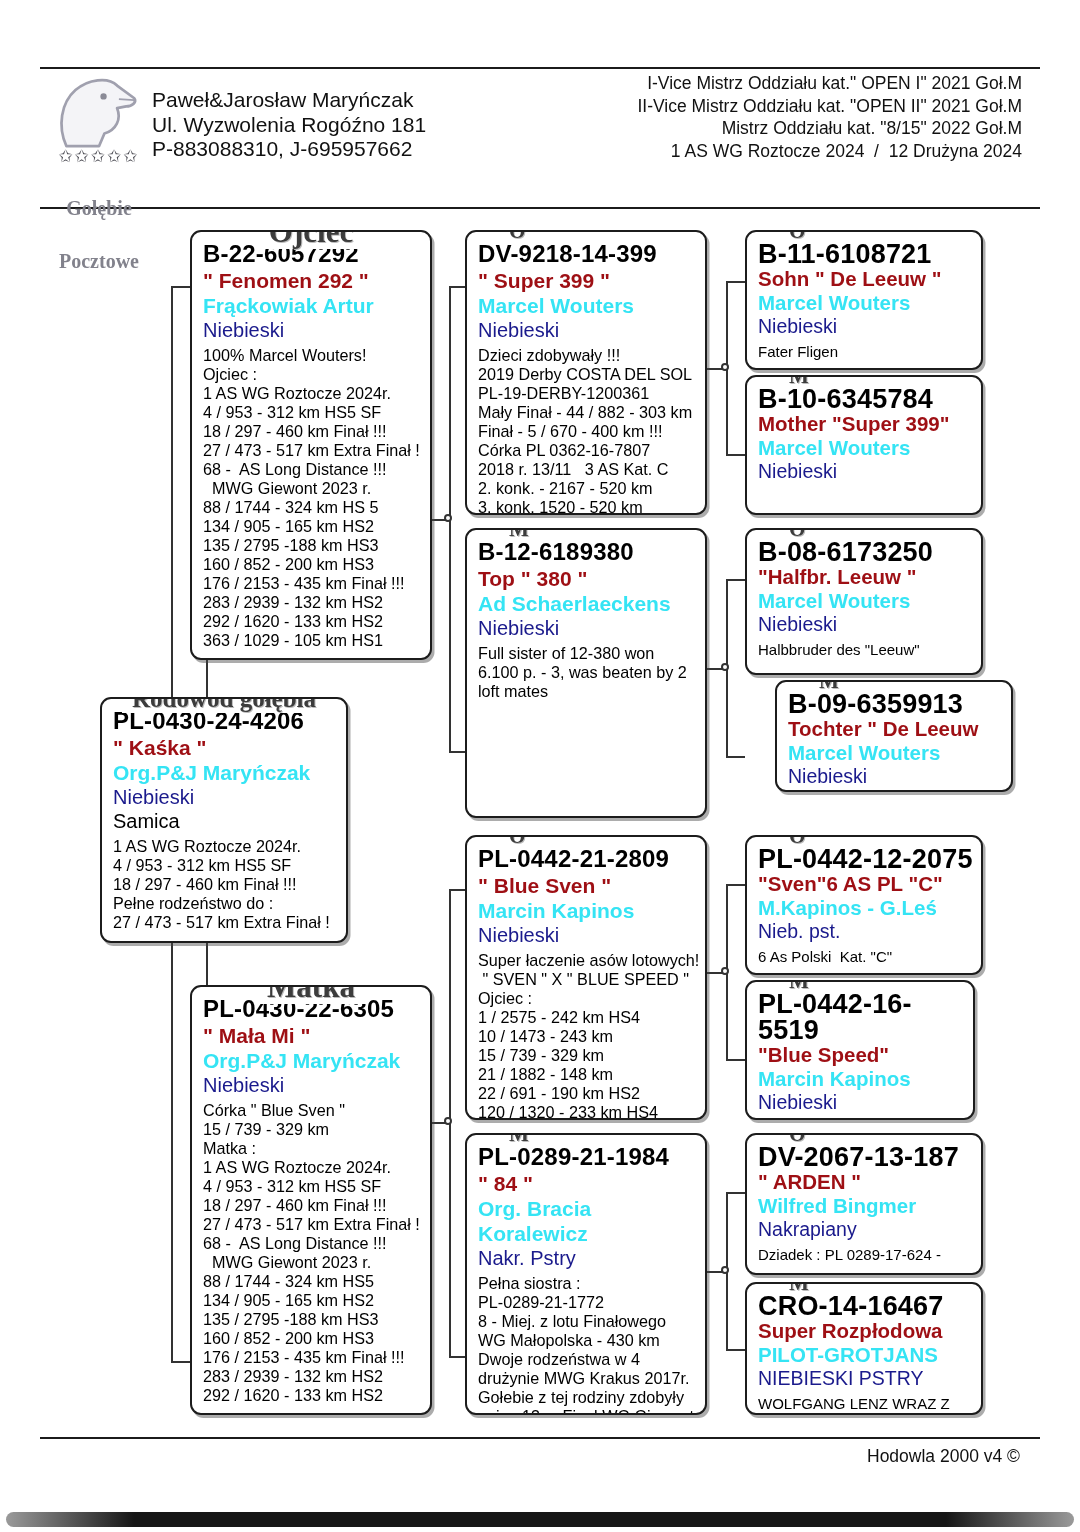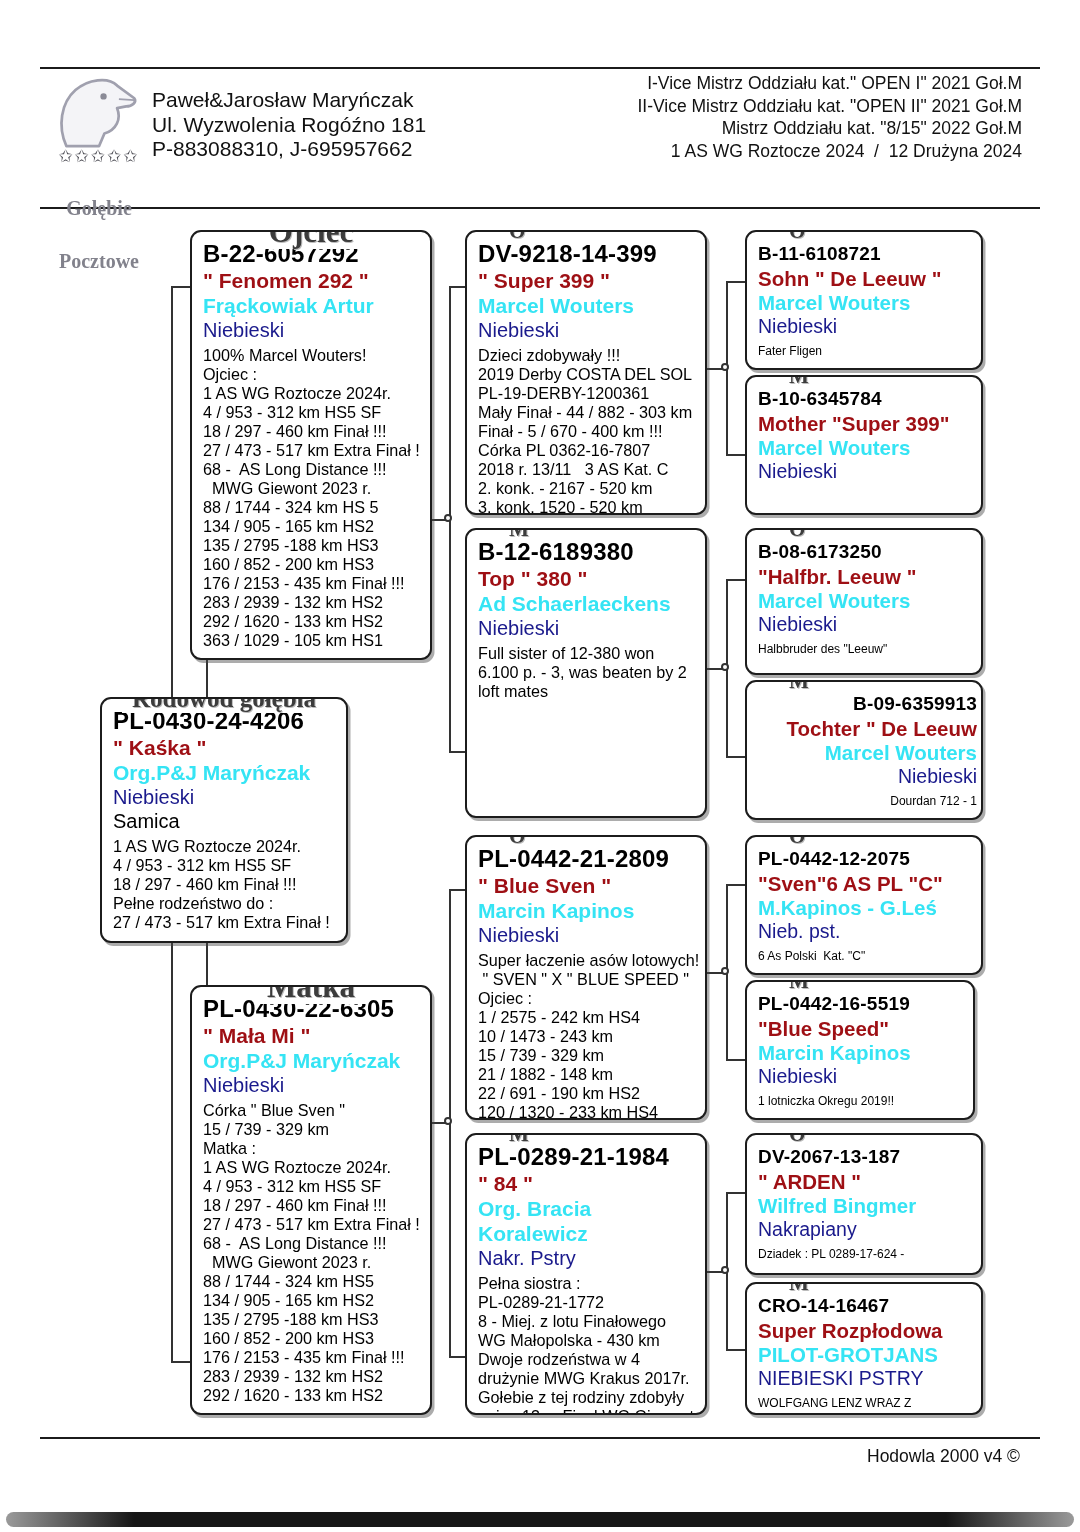--- a/index.html
+++ b/index.html
@@ -33,38 +33,38 @@
   .tab.mid{left:50%;transform:translateX(-50%);top:-15px;font-size:25px;padding:2px 10px;}
   .tab.marker{left:26px;top:-12px;font-size:21px;padding:1px 16px;}
   .ring{font-size:24px;font-weight:bold;color:#000;line-height:28px;letter-spacing:0.2px;}
   .pname{font-size:21px;font-weight:bold;color:var(--name-red);line-height:25px;}
   .owner{font-size:21px;font-weight:bold;color:var(--owner-cyan);line-height:25px;}
   .pcolor{font-size:20px;color:var(--line-navy);line-height:24px;}
   .sex{font-size:20px;color:#000;line-height:24px;}
   .details{margin-top:4px;}
   .dline{font-size:16.2px;color:#000;line-height:19px;white-space:pre-wrap;}
   .pbox.small{padding-top:9px;}
-  .pbox.small .ring{font-size:19px;line-height:26px;}
+  .pbox.small .ring{font-size:27px;line-height:26px;}
   .pbox.small .pname{font-size:20.5px;line-height:24px;}
   .pbox.small .owner{font-size:20.5px;line-height:24px;}
   .pbox.small .pcolor{font-size:19.5px;line-height:23px;}
-  .pbox.small .dline{font-size:12px;line-height:19px;}
+  .pbox.small .dline{font-size:15px;line-height:19px;}
 
   
   #box-father {left:190px;top:230px;width:242px;height:430px;}
   #box-subject{left:100px;top:697px;width:248px;height:246px;}
   #box-mother {left:190px;top:985px;width:242px;height:430px;}
   #box-gp-fo{left:465px;top:230px;width:242px;height:285px;}
   #box-gp-fm{left:465px;top:528px;width:242px;height:290px;}
   #box-gp-mo{left:465px;top:835px;width:242px;height:285px;}
   #box-gp-mm{left:465px;top:1133px;width:242px;height:282px;}
   #box-g1{left:745px;top:230px;width:238px;height:140px;}
   #box-g2{left:745px;top:375px;width:238px;height:140px;}
   #box-g3{left:745px;top:528px;width:238px;height:147px;}
-  #box-g4{left:745px;top:680px;width:238px;height:140px;text-align:right;}
+  #box-g4{left:775px;top:680px;width:238px;height:112px;}
   #box-g5{left:745px;top:835px;width:238px;height:140px;}
   #box-g6{left:745px;top:980px;width:230px;height:140px;}
   #box-g7{left:745px;top:1133px;width:238px;height:142px;}
   #box-g8{left:745px;top:1282px;width:238px;height:133px;}
 
   
   .hline{position:absolute;height:2px;background:var(--connector);z-index:1;}
   .vline{position:absolute;width:2px;background:var(--connector);z-index:1;}
   .node{position:absolute;width:8px;height:8px;border:2px solid var(--connector);border-radius:50%;background:#fff;z-index:2;}
 

